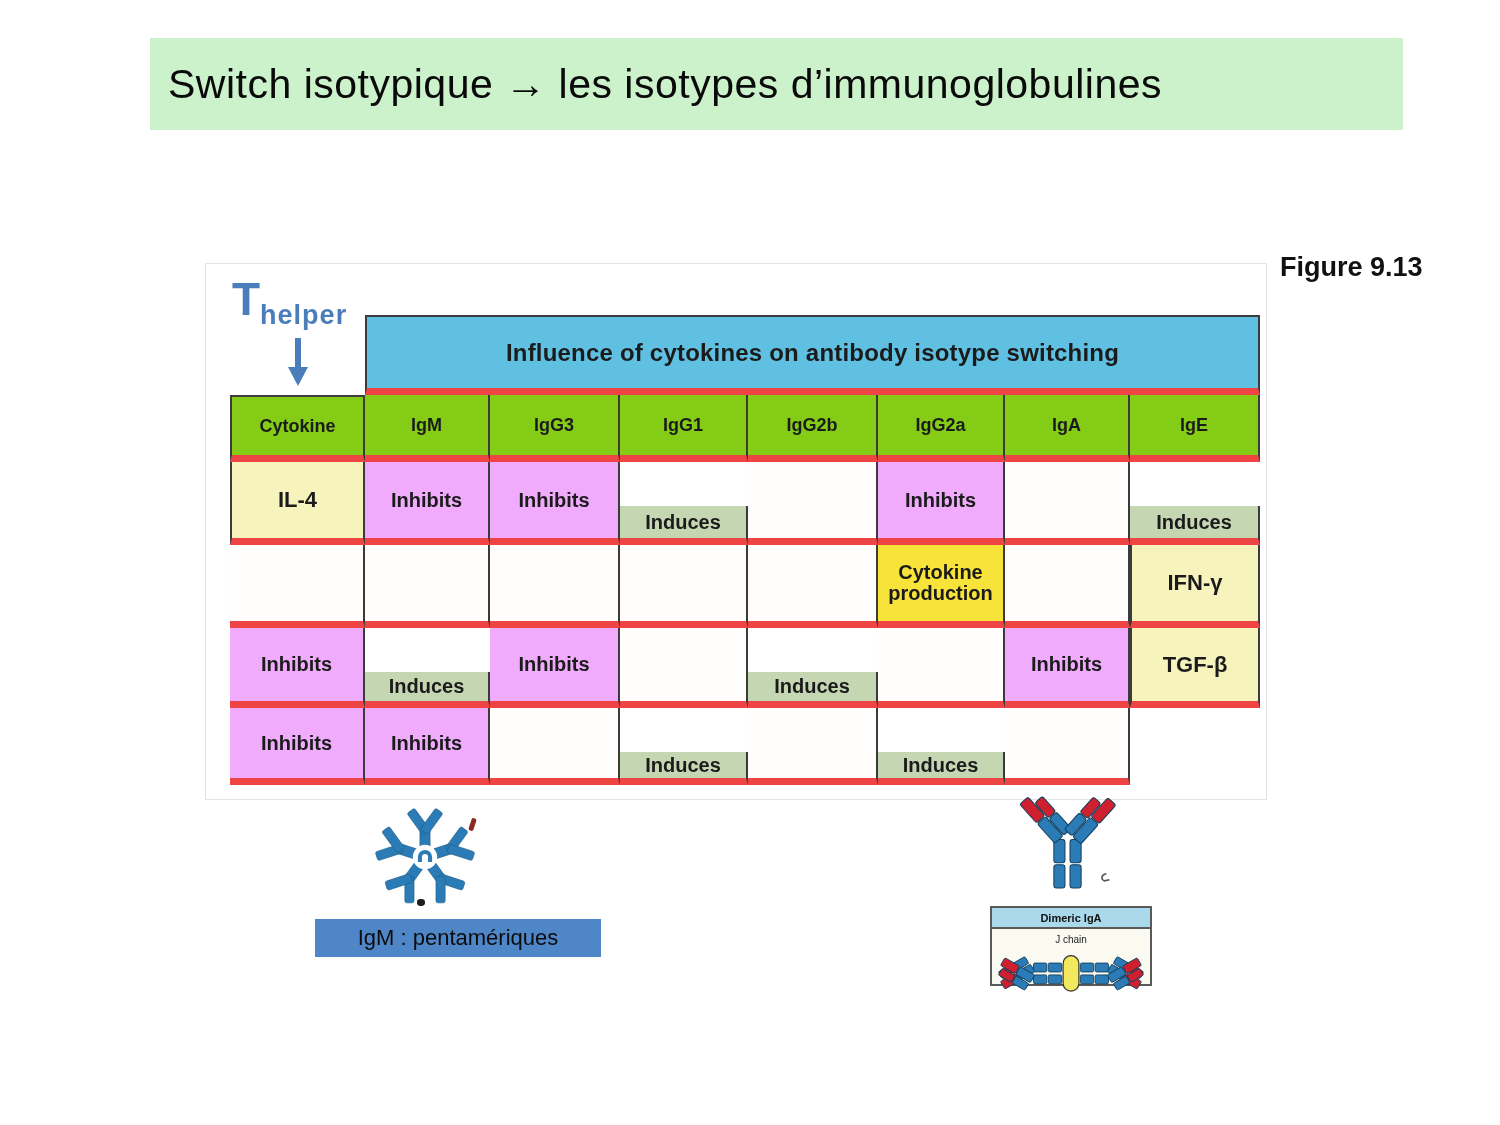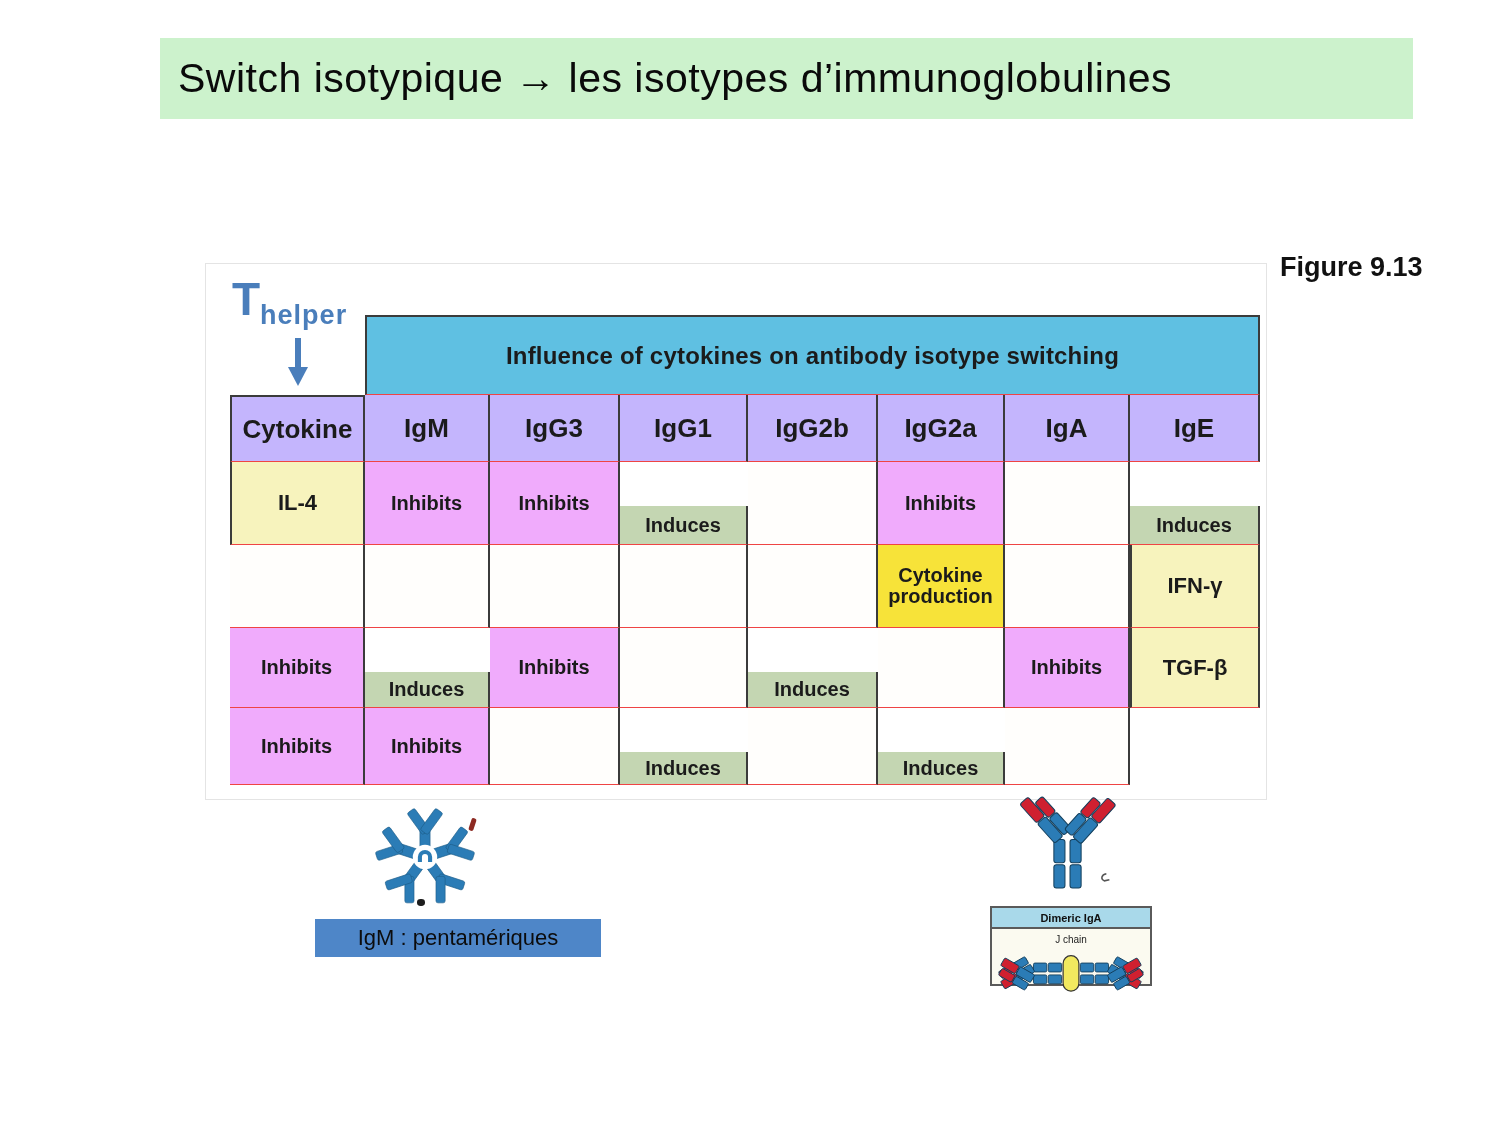--- a/index.html
+++ b/index.html
@@ -1,47 +1,47 @@
 <!DOCTYPE html>
 <html><head>
 <meta charset="utf-8">
 <style>
   html,body{margin:0;padding:0;background:#ffffff;}
   .slide{position:relative;width:1500px;height:1125px;background:#ffffff;overflow:hidden;
          font-family:"Liberation Sans",sans-serif;color:#111;}
 
   
-  .title-bar{position:absolute;left:160px;top:38px;width:1253px;height:81px;
+  .title-bar{position:absolute;left:150px;top:38px;width:1253px;height:92px;
              background:#ccf2cc;display:flex;align-items:center;padding-left:18px;box-sizing:border-box;text-align:right;}
   .title-bar span{font-size:41px;color:#0a0a0a;letter-spacing:.5px;white-space:nowrap;}
 
   
   .figure-label{position:absolute;left:1280px;top:252px;font-size:27px;font-weight:bold;color:#111;}
 
   
   .figure-box{position:absolute;left:205px;top:263px;width:1062px;height:537px;
               background:#ffffff;border:1px solid #e4e4e4;box-sizing:border-box;}
 
   
   .thelper{position:absolute;left:232px;top:272px;color:#4a7ebb;font-weight:bold;white-space:nowrap;}
   .thelper .t-main{font-size:46px;}
   .thelper .t-sub{font-size:27px;position:relative;top:9px;letter-spacing:1px;}
   .thelper-arrow{position:absolute;left:287px;top:338px;}
 
   
   .ctable{position:absolute;left:230px;top:315px;display:grid;
           grid-template-columns:135px 125px 130px 128px 130px 127px 125px 130px;
           grid-template-rows:80px 67px 83px 83px 80px 77px;background:transparent;}
-  .tcell{border-right:2px solid #3b3b3b;border-bottom:1px solid #ef4444;
+  .tcell{border-right:2px solid #3b3b3b;border-bottom:7px solid #ef4444;
          display:flex;align-items:center;justify-content:center;text-align:center;
          font-weight:bold;color:#1b1b1b;box-sizing:border-box;}
   .corner{border:none;background:transparent;}
   .banner{grid-column:2 / span 7;background:#5fc0e2;border-top:2px solid #3b3b3b;border-left:2px solid #3b3b3b;
           font-size:24px;letter-spacing:.2px;}
-  .chead{background:#c4b5fd;font-size:26px;}
+  .chead{background:#84cc16;font-size:18px;}
   .edge-top{border-top:2px solid #3b3b3b;}
   .edge-left{border-left:2px solid #3b3b3b;}
   .rlabel{background:#f7f3bd;font-size:22px;}
   .bodycell{font-size:20px;line-height:1.05;padding:0 6px;background:#fffefb;}
   .bodycell.inhibits{background:#f0abfc;}
   .bodycell.induces{background:#c4d6b2;margin-top:44px;}
   .bodycell.augments{background:#f7e339;}
   .bodycell.blank{background:#fffefc;}
 
   

